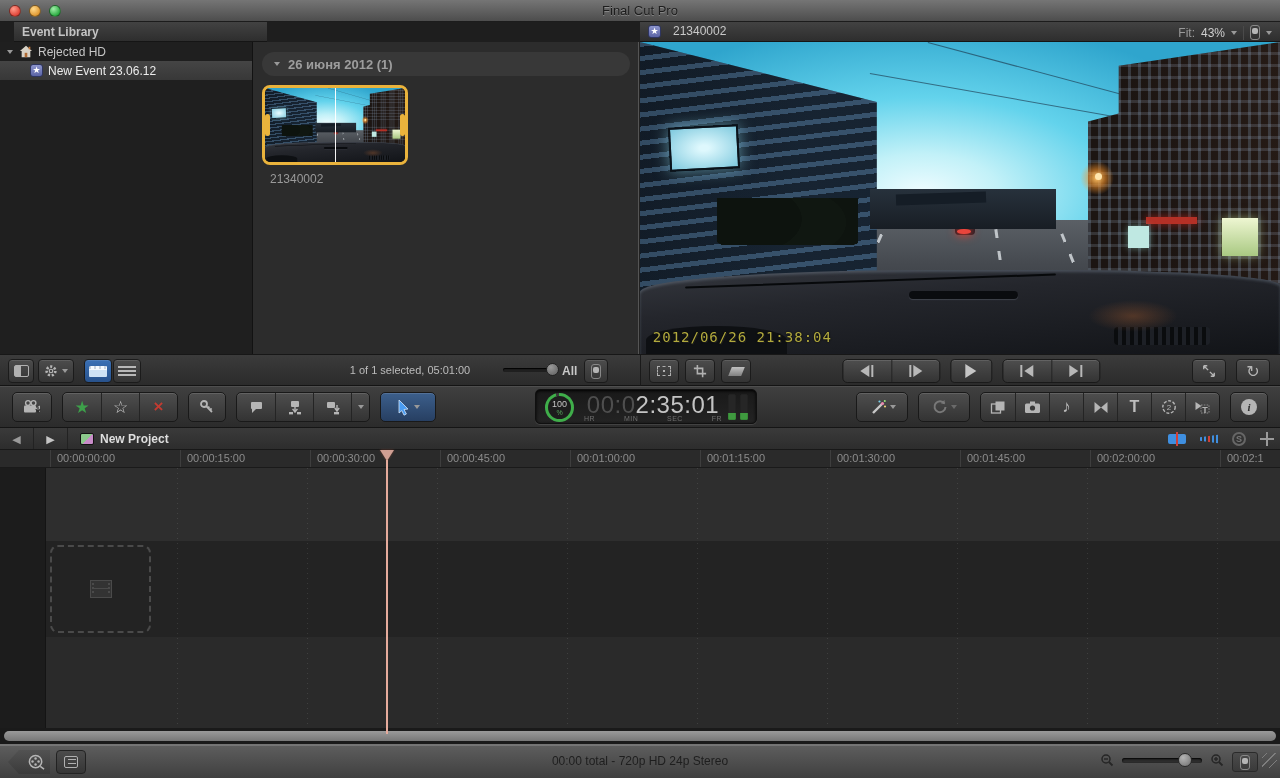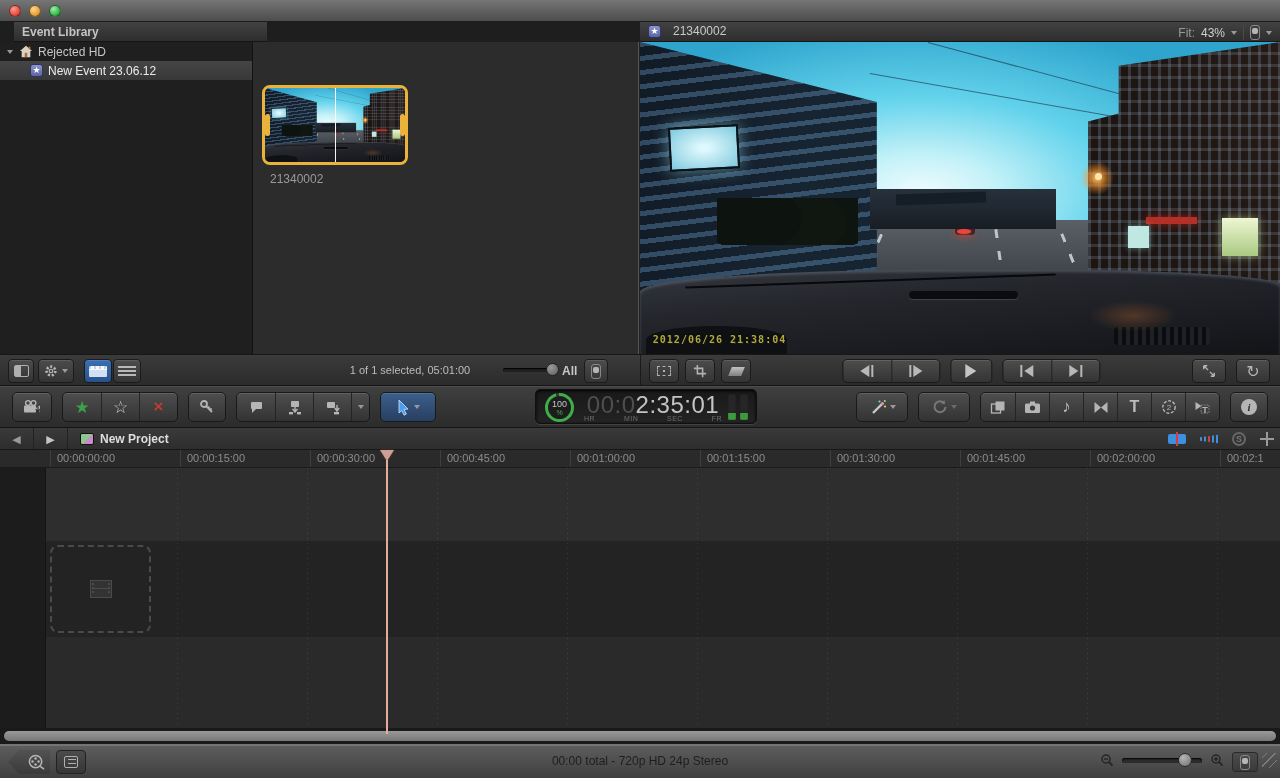--- a/index.html
+++ b/index.html
@@ -111,22 +111,22 @@
   .kiosk2 { right:20.5%; top:59%; width:3.2%; height:7%; background:#bfe8e2; box-shadow:0 0 7px rgba(160,230,220,.5); }
   .dashb { left:0; bottom:0; width:100%; height:27%;
     background:linear-gradient(175deg,#34373e 0%,#24262c 35%,#121418 100%);
     border-radius:45% 35% 0 0 / 26% 18% 0 0; box-shadow:inset 0 2px 3px rgba(150,165,185,.3); }
   .wiper { left:7%; bottom:23%; width:58%; height:2px; background:#07090b; border-radius:2px; transform:rotate(-2deg); }
   .vent1 { left:42%; bottom:17.5%; width:17%; height:2.6%; background:#0a0c0f; border-radius:5px; box-shadow:0 1px 1px rgba(180,190,210,.2); }
   .vent2 { right:11%; bottom:3%; width:15%; height:5.5%; border-radius:4px;
     background:repeating-linear-gradient(90deg,#0a0c0e 0 4px,#1d2026 4px 8px); }
   .dashglow { right:16%; bottom:7%; width:90px; height:32px; background:radial-gradient(ellipse, rgba(205,110,50,.3), transparent 70%); }
   .steer { left:1%; bottom:0; width:22%; height:9%; background:#0e1013; border-radius:50% 50% 0 0; }
-  .ts { left:2%; bottom:3%; font-family:"DejaVu Sans Mono",monospace; font-size:10px; letter-spacing:1px;
-    color:#b2aa3e; text-shadow:0 0 2px #000, 1px 1px 0 #222;font-weight:bold; }
+  .ts { left:2%; bottom:3%; font-family:"DejaVu Sans Mono",monospace; font-size:14px; letter-spacing:1px;
+    color:#b2aa3e; text-shadow:0 0 2px #000, 1px 1px 0 #222; }
 
   
   .pfooter { position:absolute; left:0; top:354px; width:640px; height:32px;
     background:linear-gradient(#3b3b3b,#2b2b2b); border-top:1px solid #171717; border-bottom:1px solid #141414; }
   .vfooter { position:absolute; left:640px; top:354px; width:640px; height:32px;
     background:linear-gradient(#3b3b3b,#2b2b2b); border-top:1px solid #171717; border-bottom:1px solid #141414; border-left:1px solid #1a1a1a; }
   .pbtn { position:absolute; top:4px; height:24px; border-radius:4px; background:linear-gradient(#4c4c4c,#343434);
     border:1px solid #1b1b1b; box-shadow:inset 0 1px 0 rgba(255,255,255,.1);
     display:flex; align-items:center; justify-content:center; gap:4px; color:#b5b5b5; }
   .pbtn.active { background:linear-gradient(#3a70b5,#28528c); }
@@ -262,20 +262,21 @@
 </style>
 </head>
 <body>
 
 <div class="app">
 
   <div class="titlebar">
     <span class="tl red"></span>
     <span class="tl yel"></span>
     <span class="tl grn"></span>
+    <div class="title">Final Cut Pro</div>
   </div>
 
   <div class="hdrbar evlib-hdr">
     <span>Event Library</span>
   </div>
 
   <div class="evlib">
     <div class="lib-row">
       <span class="caret sm disc"></span>
       <svg class="house-icon" viewBox="0 0 16 15">
@@ -287,20 +288,24 @@
     </div>
     <div class="lib-row sel">
       <span style="width:30px"></span>
       <span class="star-badge">★</span>
       <span>New Event 23.06.12</span>
     </div>
   </div>
 
 
   <div class="browser">
+    <div class="group-hdr">
+      <span class="caret sm"></span>
+      <span>26 июня 2012  (1)</span>
+    </div>
     <div class="clip-thumb">
       <div class="thumb-scale">
         <div class="scene">
           <div class="sky"></div>
             <div class="wire w1"></div>
             <div class="wire w2"></div>
           <div class="road"></div>
             <div class="carsL"></div>
           <div class="lane l1"></div>
             <div class="lane l2"></div>

